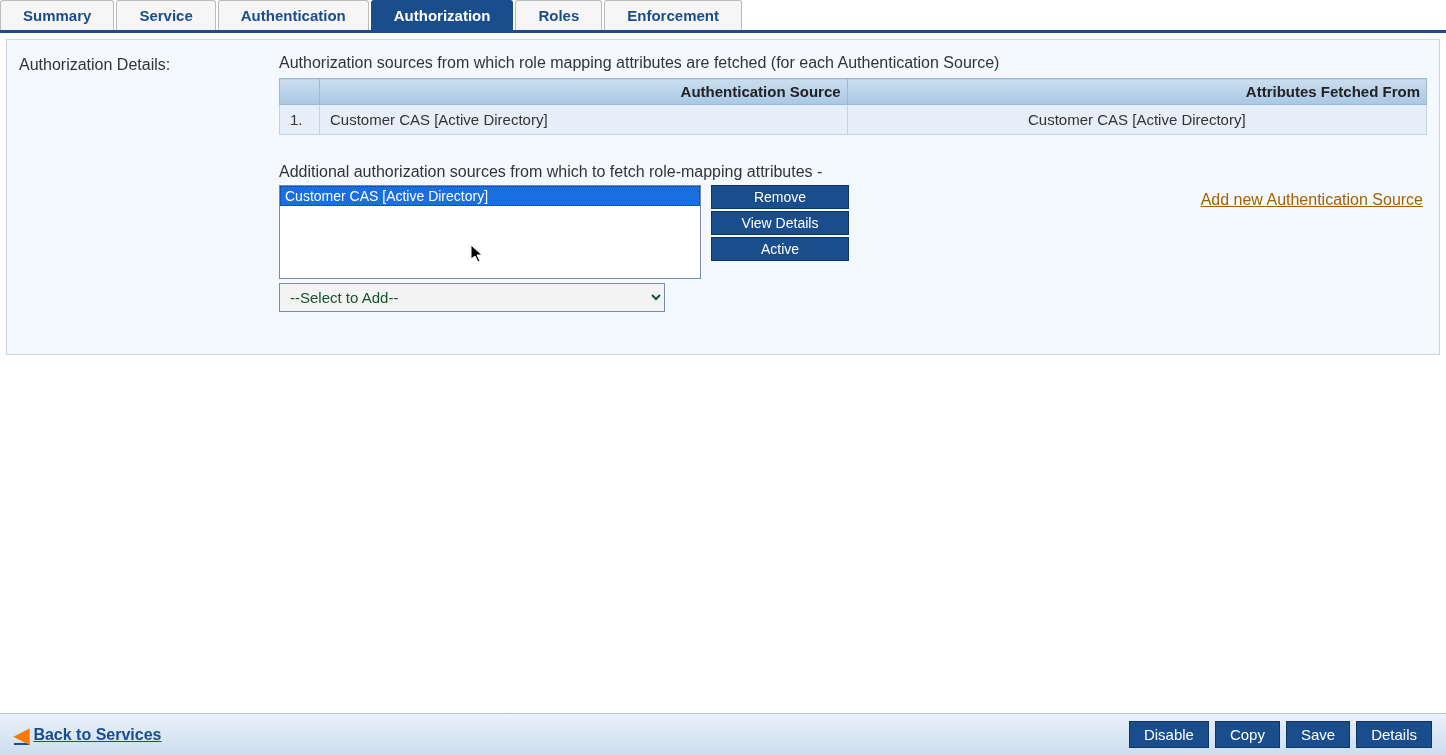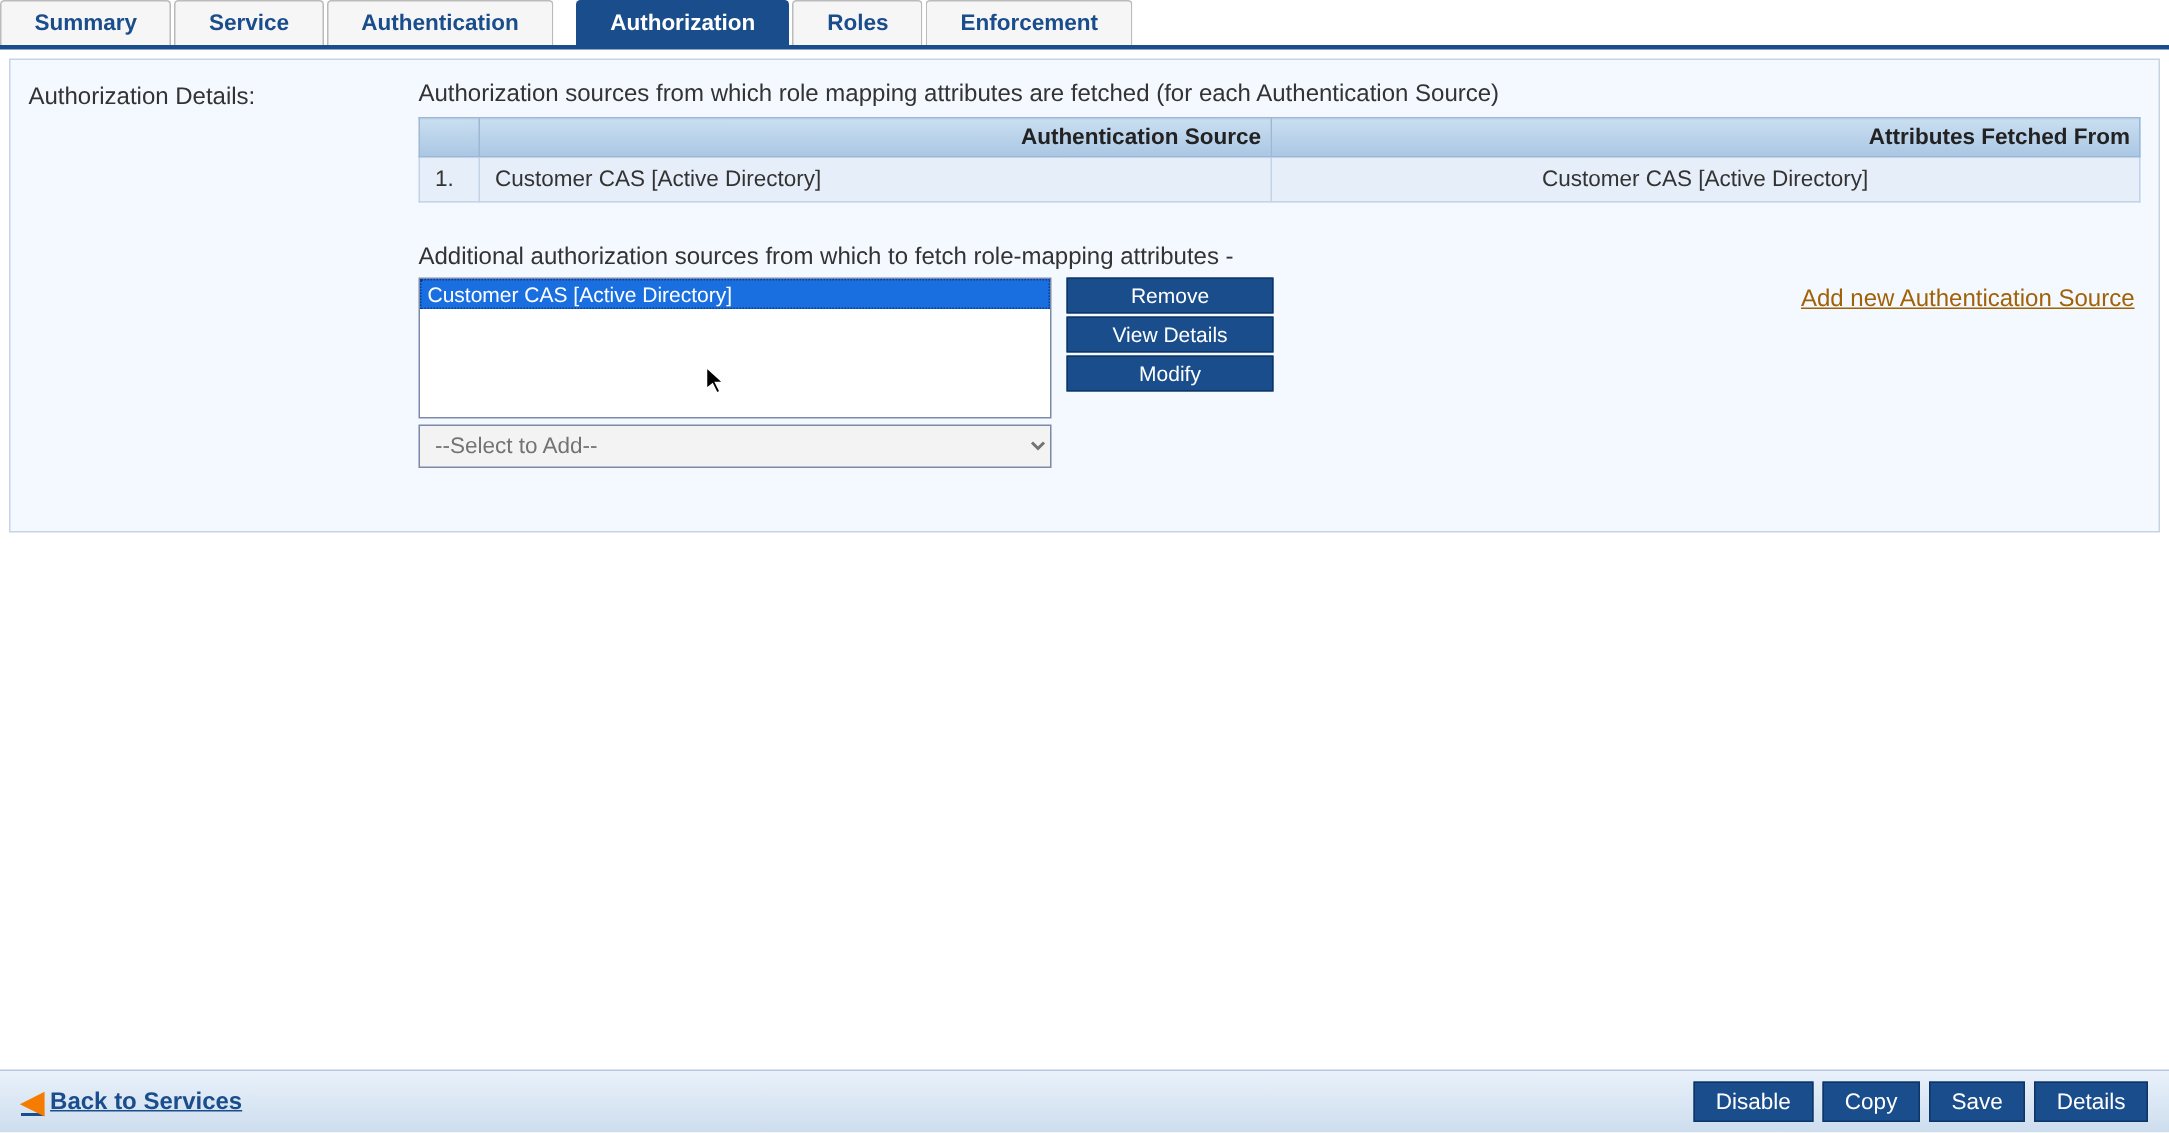--- a/index.html
+++ b/index.html
@@ -30,21 +30,20 @@
     font-weight: bold;
     font-size: 15px;
     cursor: pointer;
     border-top-left-radius: 3px;
     border-top-right-radius: 3px;
   }
   .tab.active {
     background: #1a4d8c;
     color: #ffffff;
     border-color: #1a4d8c;
-    margin-left: 13px;
   }
   
   .panel {
     margin: 6px;
     border: 1px solid #c8d4e4;
     background: #f4f9ff;
     min-height: 316px;
     padding: 0;
   }
   .panel-inner {
@@ -118,22 +117,22 @@
     color: #fff;
     border: 1px dotted #0a3d8f;
   }
   .select-add {
     margin-top: 4px;
     height: 29px;
     border: 1px solid #7a8aa8;
     background: #f3f3f3;
     font-size: 15px;
     padding: 2px 6px;
-    color: #737373;
-    width: 422px;
+    color: #14532d;
+    width: 386px;
   }
   .btn-col {
     display: flex;
     flex-direction: column;
     margin-left: 10px;
     gap: 2px;
   }
   .btn {
     background: #1a4d8c;
     color: #fff;
@@ -242,21 +241,21 @@
             <div class="item selected">Customer CAS [Active Directory]</div>
           </div>
           <select class="select-add">
             <option>--Select to Add--</option>
           </select>
         </div>
 
         <div class="btn-col">
           <div class="btn">Remove</div>
           <div class="btn">View Details</div>
-          <div class="btn">Modify</div>
+          <div class="btn">Active</div>
         </div>
 
         <div class="link-col">
           <a>Add new Authentication Source</a>
         </div>
       </div>
     </div>
   </div>
 </div>
 

